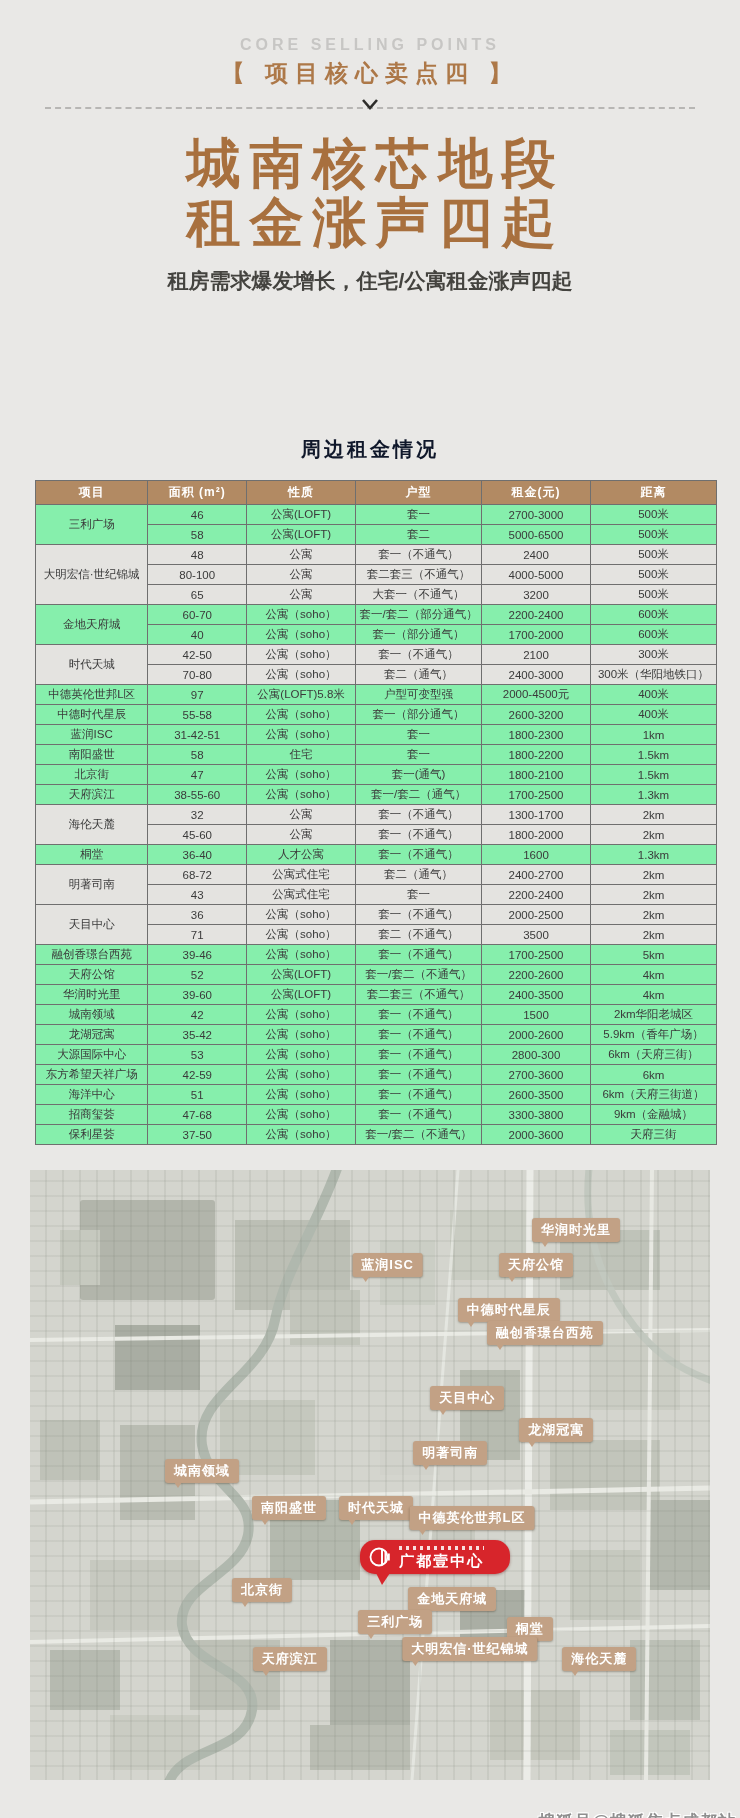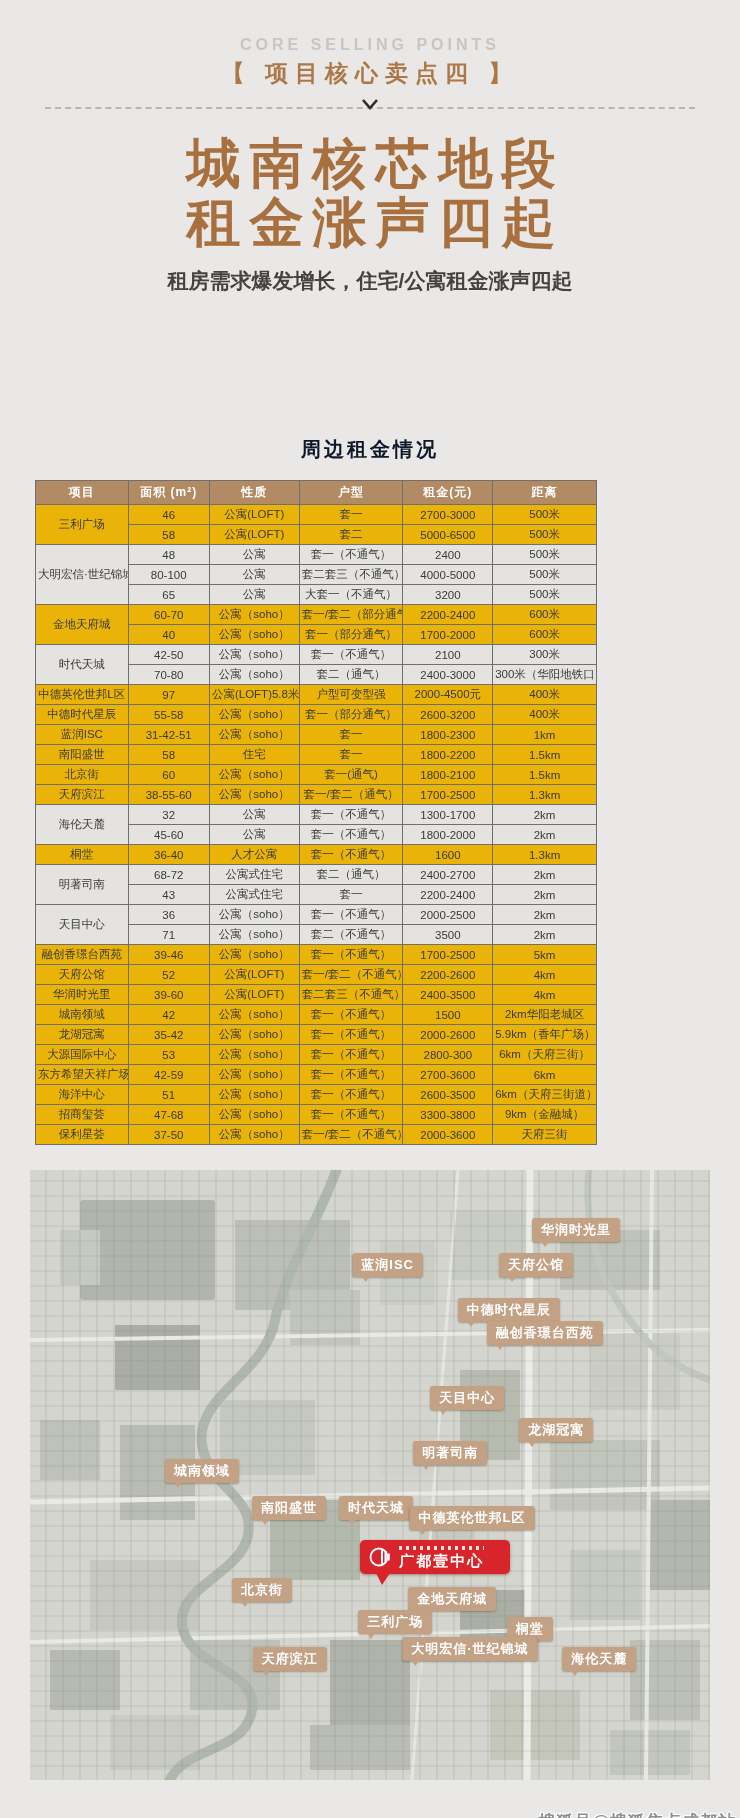--- a/index.html
+++ b/index.html
@@ -26,22 +26,22 @@
   
   .hero-title{position:absolute;top:134px;left:0;width:100%;text-align:center;
     color:var(--accent-brown);font-size:54px;line-height:59px;font-weight:900;letter-spacing:9px;padding-left:11px;}
   .hero-subs{position:absolute;top:252px;left:0;width:100%;text-align:center;
     color:#44433f;font-size:21px;font-weight:700;line-height:57px;}
 
   .section-label{position:absolute;top:436px;left:0;width:100%;text-align:center;
     color:#0f172a;font-size:20px;font-weight:700;letter-spacing:3px;}
 
   
-  .rent-table{position:absolute;top:480px;left:35px;width:562px;border-collapse:collapse;
-    font-size:11.5px;color:#3a3a3a;background:#eab308;table-layout:fixed;}
+  .rent-table{position:absolute;top:480px;left:35px;width:682px;border-collapse:collapse;
+    font-size:11.5px;color:#3a3a3a;background:#86efac;table-layout:fixed;}
   .rent-table th,.rent-table td{border:1px solid #6f6f6f;text-align:center;vertical-align:middle;
     padding:0 2px;overflow:hidden;white-space:nowrap;}
   .rent-table th{background:var(--table-header-bg);color:#fff;font-weight:700;height:24px;font-size:12px;letter-spacing:1px;}
   .rent-table td{height:20px;}
   .rent-table tr.shaded td{background:#e4e3e0;}
   .rent-table td.project{font-weight:400;}
 
   
   .map{position:absolute;top:1170px;left:30px;width:680px;height:610px;overflow:hidden;background:#d4d5ce;}
   .map svg.map-bg{position:absolute;inset:0;display:block;}
@@ -207,21 +207,21 @@
         <tr>
           <td class="project" rowspan="1">南阳盛世</td>
           <td>58</td>
           <td>住宅</td>
           <td>套一</td>
           <td>1800-2200</td>
           <td>1.5km</td>
         </tr>
         <tr>
           <td class="project" rowspan="1">北京街</td>
-          <td>60</td>
+          <td>47</td>
           <td>公寓（soho）</td>
           <td>套一(通气)</td>
           <td>1800-2100</td>
           <td>1.5km</td>
         </tr>
         <tr>
           <td class="project" rowspan="1">天府滨江</td>
           <td>38-55-60</td>
           <td>公寓（soho）</td>
           <td>套一/套二（通气）</td>
@@ -402,21 +402,21 @@
       <line x1="622" y1="0" x2="616" y2="610" stroke="#e7e8e2" stroke-width="4"></line>
       <line x1="0" y1="170" x2="680" y2="160" stroke="#e9eae4" stroke-width="4"></line>
       <line x1="0" y1="332" x2="680" y2="318" stroke="#e9eae4" stroke-width="5"></line>
       <line x1="0" y1="472" x2="680" y2="456" stroke="#e9eae4" stroke-width="4"></line>
       <line x1="428" y1="0" x2="382" y2="610" stroke="#eceee8" stroke-width="3" opacity="0.7"></line>
       <path d="M310,-10 C290,50 255,100 245,150 C235,205 165,225 172,275 C180,320 225,325 218,365 C210,405 148,415 152,455 C158,498 228,498 222,540 C215,585 150,575 138,615" stroke="#b0b8ae" stroke-width="10" fill="none"></path>
       <path d="M560,-10 C552,50 565,100 596,145 C620,180 645,198 685,212" stroke="#c2c8bf" stroke-width="7" fill="none"></path>
     </svg>
     <div class="grid-noise"></div>
 
-    <div class="logo-callout" style="left: 59.6%; top: 63.4%;">
+    <div class="logo-callout" style="left: 59.6%; top: 63.4%; border-radius: 15px;">
       <span style="line-height:0;">
         <svg width="24" height="24" viewBox="0 0 24 24">
           <circle cx="11" cy="12" r="8.5" fill="none" stroke="#fff" stroke-width="1.8"></circle>
           <rect x="13" y="4" width="2" height="16" fill="#fff"></rect>
           <rect x="16.5" y="6" width="2" height="12" fill="#fff"></rect>
           <rect x="20" y="8.5" width="1.8" height="7" fill="#fff"></rect>
         </svg>
       </span>
       <span class="logo-text-wrap">
         <span class="logo-dots"></span>

